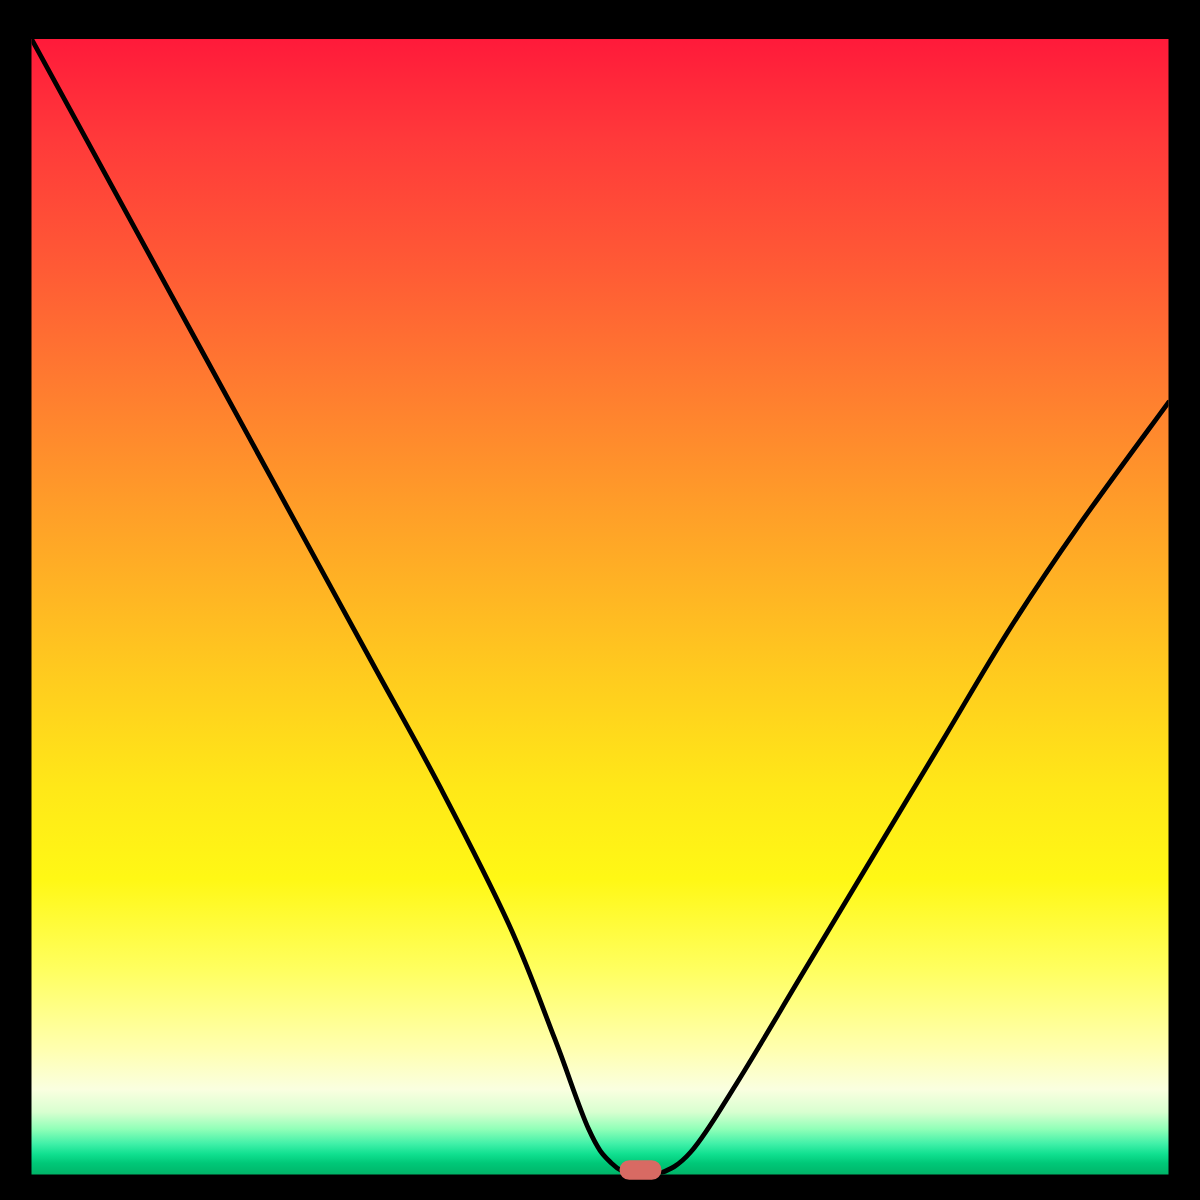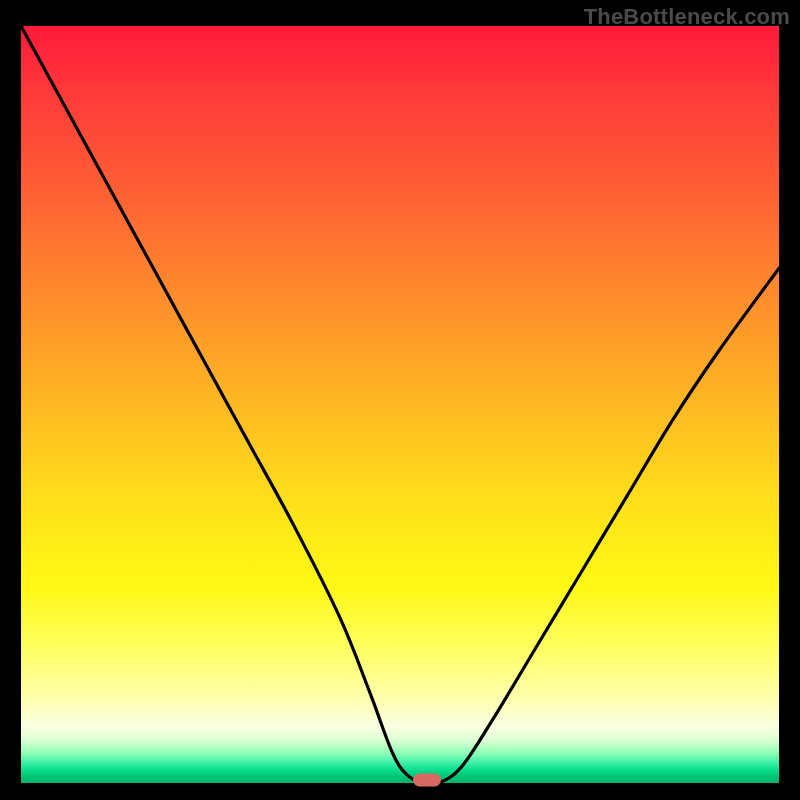--- a/index.html
+++ b/index.html
@@ -71,21 +71,20 @@
     border-radius: 7px;
     transform: translate(-50%, -50%);
     z-index: 15;
   }
 </style>
 </head>
 <body>
 
 <div class="frame">
 
-  <div class="attribution">TheBottleneck.com</div>
 
   <div class="plot">
     <div class="gradient"></div>
 
     <svg class="curve" viewBox="0 0 758 757" preserveAspectRatio="none">
       <path d="M 0.00 0.00 C 8.19 14.99, 29.11 53.29, 45.48 83.27 C 61.85 113.25, 74.59 136.56, 90.96 166.54 C 107.33 196.52, 120.07 219.83, 136.44 249.81 C 152.81 279.79, 165.55 303.10, 181.92 333.08 C 198.29 363.06, 211.03 386.37, 227.40 416.35 C 243.77 446.33, 256.51 468.28, 272.88 499.62 C 289.25 530.96, 304.72 560.48, 318.36 590.46 C 332.00 620.44, 339.13 641.63, 348.68 666.16 C 358.23 690.69, 364.60 711.73, 371.42 726.72 C 378.24 741.71, 381.12 743.98, 386.58 749.43 C 392.04 754.88, 396.28 755.64, 401.74 757.00 C 407.20 758.36, 410.08 759.73, 416.90 757.00 C 423.72 754.27, 430.09 752.76, 439.64 741.86 C 449.19 730.96, 456.32 718.24, 469.96 696.44 C 483.60 674.64, 499.07 647.99, 515.44 620.74 C 531.81 593.49, 544.55 572.29, 560.92 545.04 C 577.29 517.79, 590.03 496.59, 606.40 469.34 C 622.77 442.09, 635.51 419.53, 651.88 393.64 C 668.25 367.75, 678.26 352.76, 697.36 325.51 C 716.46 298.26, 747.08 257.23, 758.00 242.24" fill="none" stroke="#000" stroke-width="3.2" stroke-linecap="round"></path>
     </svg>
 
     <div class="marker" style="left: 405.53px; top: 754px;"></div>
   </div>

